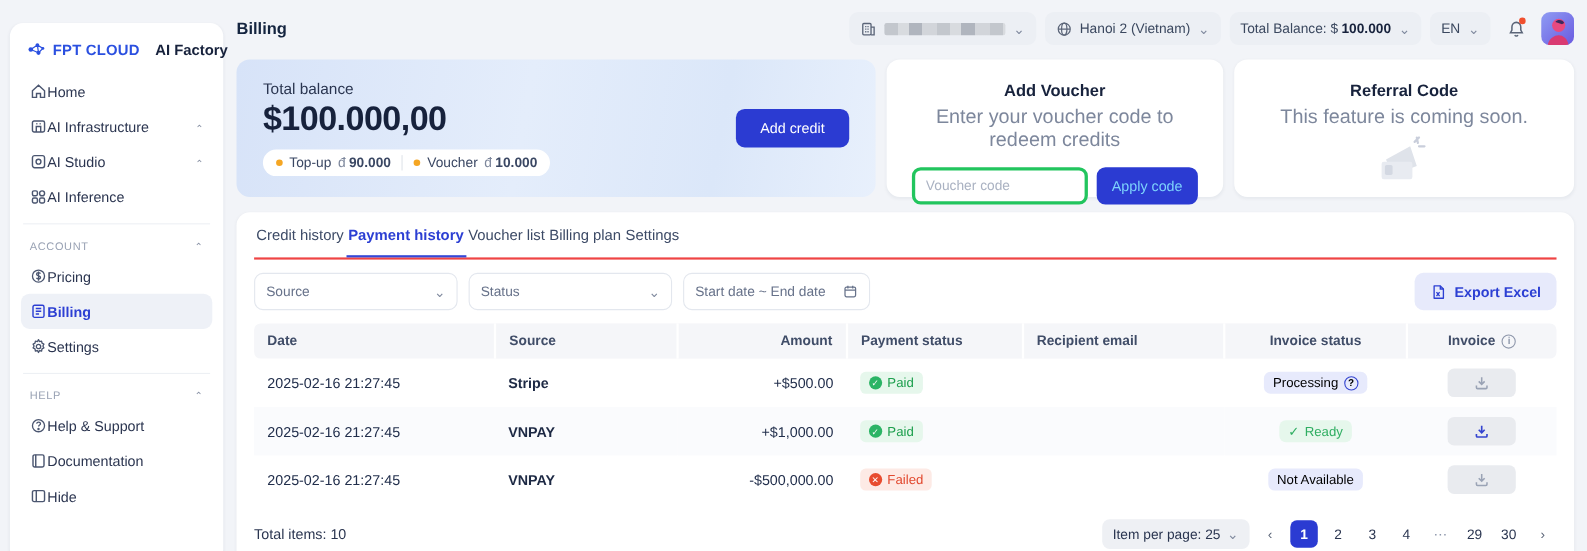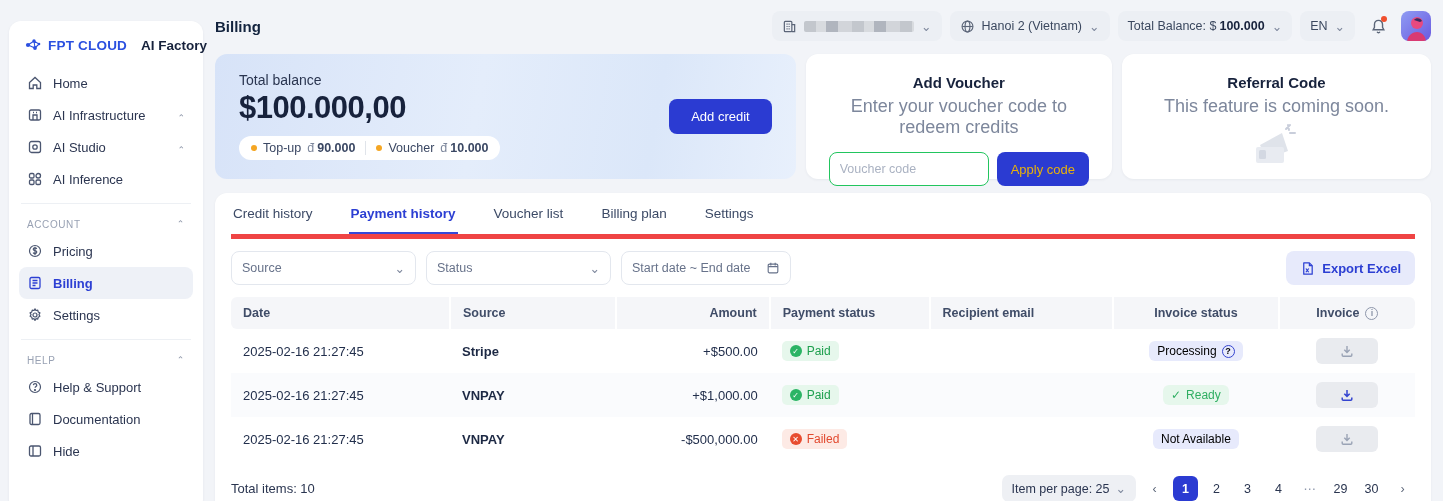--- a/index.html
+++ b/index.html
@@ -15,21 +15,21 @@
   .sidebar {
     position:absolute; left:9px; top:21px; bottom:-10px; width:194px;
     background:#fff; border-radius:12px; box-shadow:0 1px 3px rgba(20,30,60,.06);
     padding:14px 10px;
   }
   .logo-row { display:flex; align-items:center; gap:7px; padding:2px 4px 14px 6px; }
   .logo-brand { font-weight:bold; color:#2b50e0; font-size:13.5px; letter-spacing:.2px; white-space:nowrap; }
   .logo-divider { width:1px; height:16px; background:#d6dbe4; }
   .logo-product { font-weight:bold; color:#17223c; font-size:13.5px; white-space:nowrap; }
   .nav-item {
-    display:flex; align-items:flex-end; gap:10px; padding:8px 8px;
+    display:flex; align-items:flex-end; padding:8px 8px;
     border-radius:8px; color:#2b3550; font-size:13px; cursor:pointer;
   }
   .nav-item .grow { flex:1; }
   .nav-item.active { background:#eef1f7; color:#2c3fd3; font-weight:bold; }
   .nav-icon { width:16px; height:16px; flex:0 0 16px; }
   .nav-chevron { color:#8a93a6; font-size:9px; }
   .section-divider { height:1px; background:#edf0f4; margin:8px 2px; }
   .section-label {
     display:flex; align-items:flex-start; padding:7px 8px 5px 8px;
     font-size:10px; letter-spacing:.6px; color:#98a1b3; font-weight:normal;
@@ -79,32 +79,32 @@
     background:#2b3bd2; color:#fff; border:none; border-radius:8px;
     padding:10px 22px; font-size:13px; font-family:inherit; cursor:pointer;
   }
   .balance-card .btn-primary { align-self:center; }
 
   .voucher-card { flex:1.01; padding:16px 20px; text-align:center; }
   .card-title { font-size:15px; font-weight:bold; color:#17223c; margin-top:4px; }
   .card-sub { font-size:18px; color:#7d879c; margin-top:5px; }
   .voucher-form { display:flex; gap:8px; margin-top:14px; justify-content:center; }
   .voucher-input {
-    flex:1; max-width:160px; height:34px; border:1px solid #22c55e; border-radius:8px;
+    flex:1; max-width:160px; height:34px; border:3px solid #22c55e; border-radius:8px;
     padding:0 10px; font-size:12.5px; font-family:inherit; color:#a16207;
   }
   .voucher-input::placeholder { color:#aab2c2; }
-  .btn-apply { background:#2b3bd2; color:#eab308; border:none; border-radius:8px; padding:0 14px; height:34px; font-size:13px; font-family:inherit; cursor:pointer; }
+  .btn-apply { background:#2b3bd2; color:#7dd3fc; border:none; border-radius:8px; padding:0 14px; height:34px; font-size:13px; font-family:inherit; cursor:pointer; }
 
   .referral-card { flex:1.02; padding:16px 20px; text-align:center; }
   .megaphone { margin:6px auto 0; width:54px; height:44px; }
 
   
   .table-card { background:#fff; border-radius:12px; box-shadow:0 1px 3px rgba(20,30,60,.05); margin-top:14px; padding:0 16px 12px; }
-  .tabs { display:flex; gap:34px; border-bottom:5px solid #ef4444; }
+  .tabs { display:flex; border-bottom:2px solid #ef4444; }
   .tab { padding:13px 2px 11px; font-size:13.5px; color:#3c4a66; cursor:pointer; border-bottom:2px solid transparent; }
   .tab.active { color:#2c3fd3; font-weight:bold; border-bottom-color:#3448d8; }
 
   .filter-row { display:flex; align-items:center; gap:10px; padding:12px 0; }
   .select-box {
     display:flex; align-items:center; height:34px; border:1px solid #e3e7ee; border-radius:8px;
     padding:0 10px; color:#67728a; font-size:12.5px; background:#fff; cursor:pointer;
   }
   .select-box .grow { flex:1; }
   .sel-source { width:185px; } .sel-status { width:185px; } .sel-date { width:170px; }

